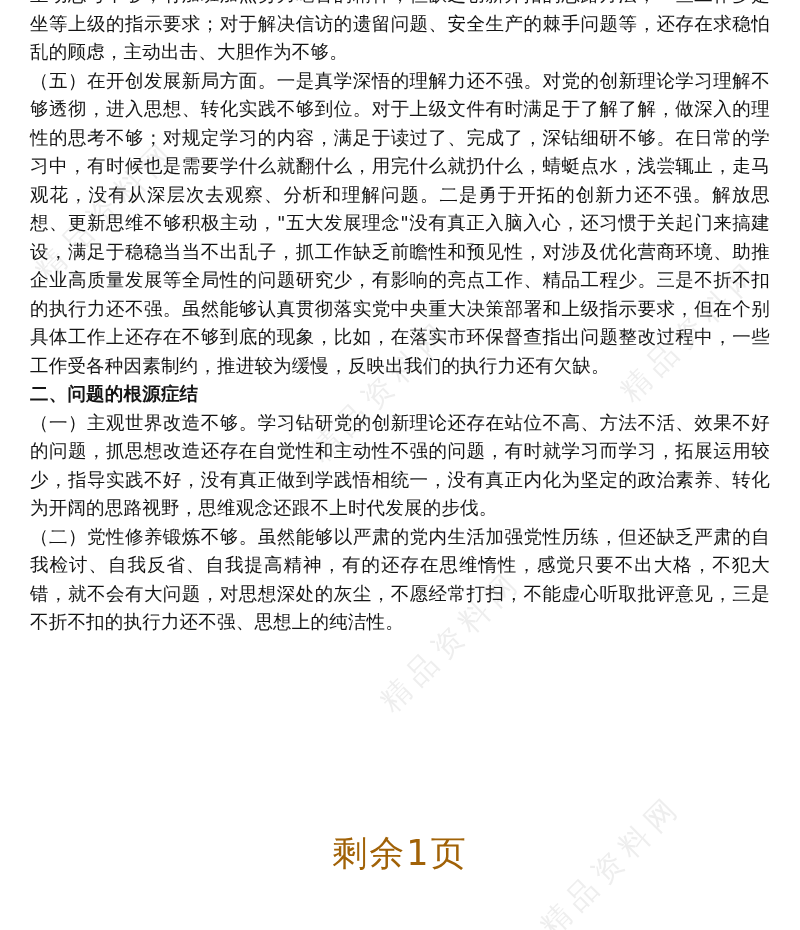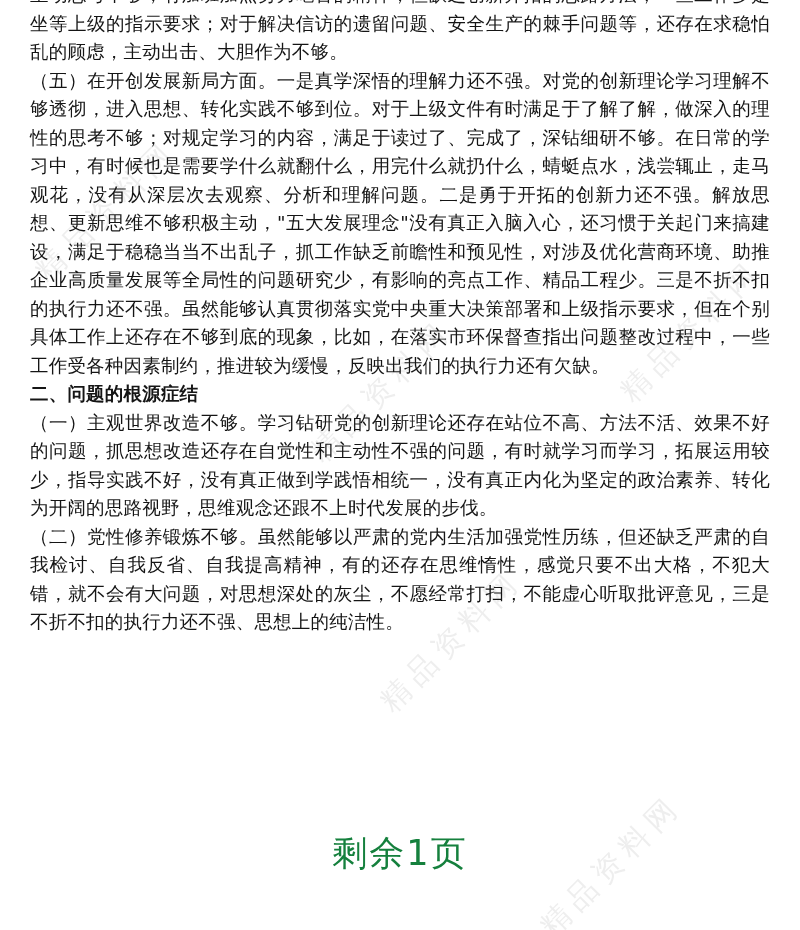--- a/index.html
+++ b/index.html
@@ -58,21 +58,21 @@
     position: absolute;
     left: 0;
     right: 0;
     top: 830px;
     z-index: 3;
     display: flex;
     justify-content: center;
     align-items: baseline;
     gap: 20px;
     font-size: 35px;
-    color: #15803d;
+    color: #a16207;
     letter-spacing: 2px;
   }
 </style>
 </head>
 <body>
 
 <div class="page">
 
   <div class="wm wm1">精品资料网</div>
   <div class="wm wm2">精品资料网</div>

